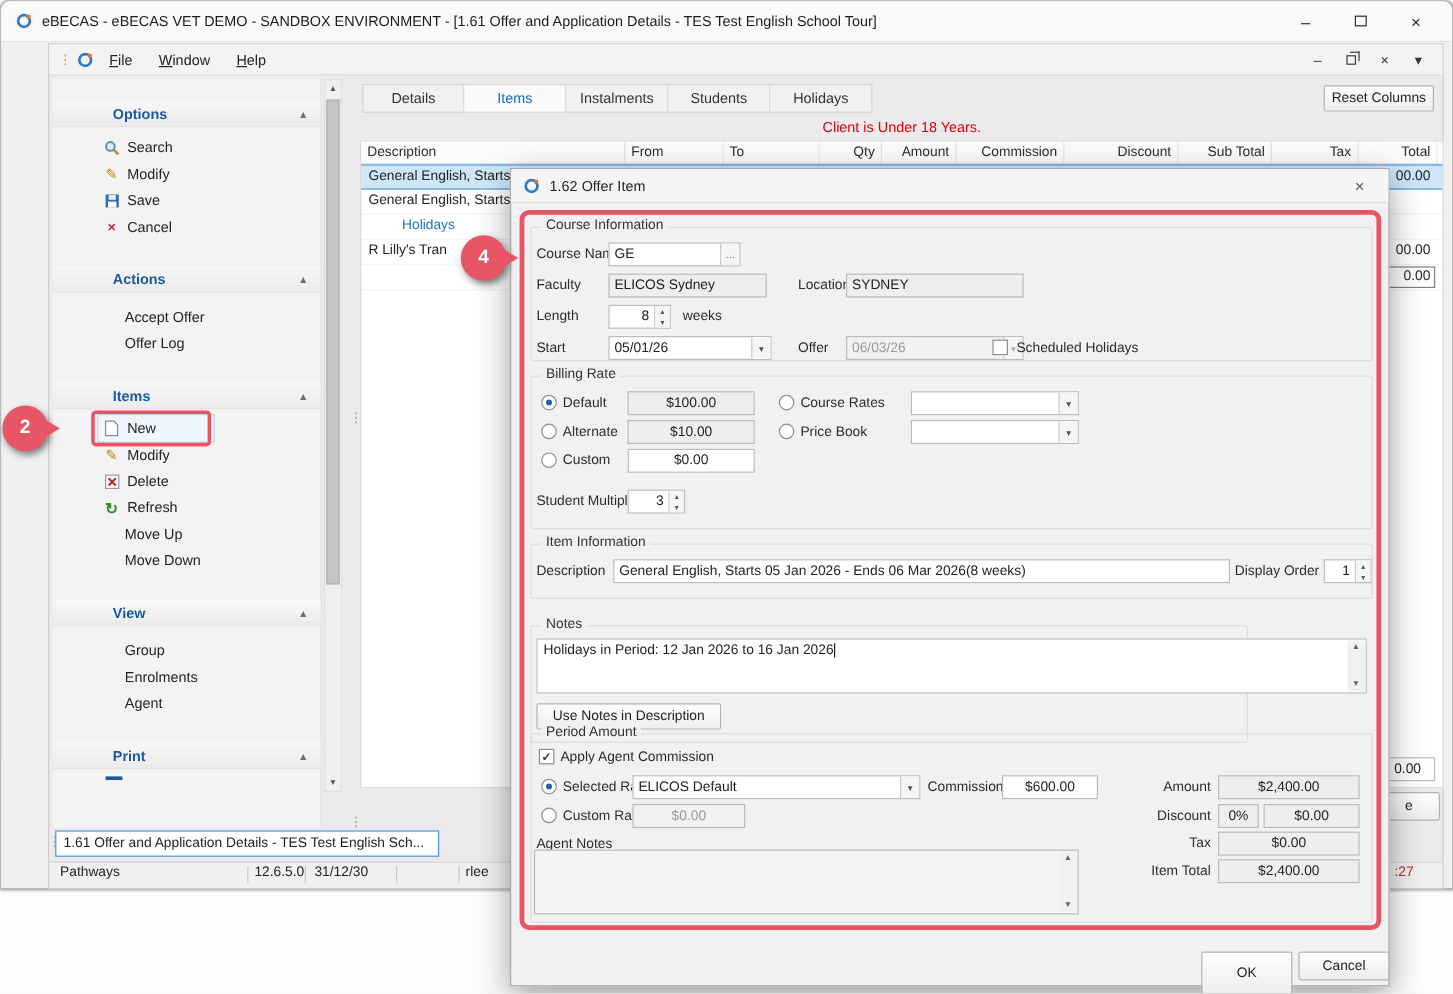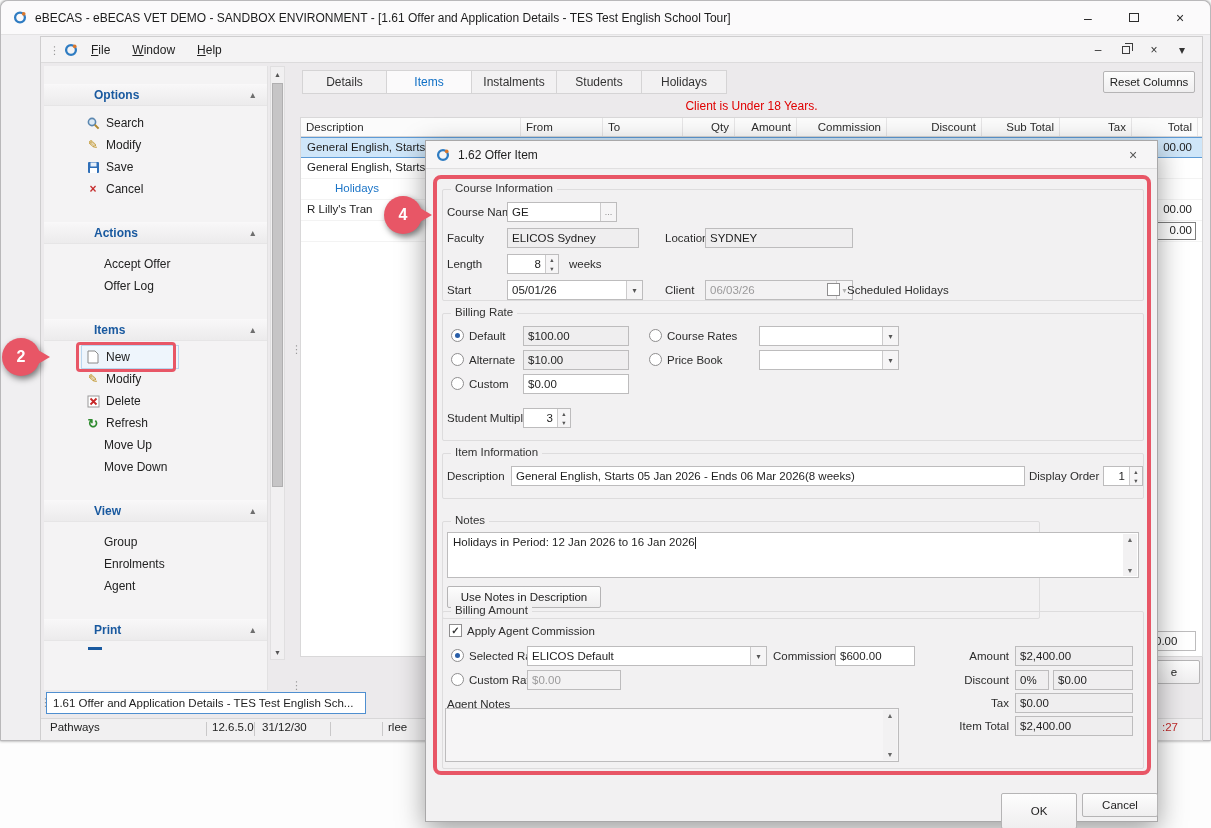--- a/index.html
+++ b/index.html
@@ -71,21 +71,21 @@
   .trow .desc.link { left:34px; color:#1b74c7; }
   .trow .tot { position:absolute; right:10px; top:3px; width:66px; text-align:right; }
   .trow .totbox { position:absolute; right:6px; top:1px; width:46px; height:18px; background:#fff;
                   border:1px solid #7f7f7f; text-align:right; padding:1px 3px 0 0; }
 
   
   .lbl { position:absolute; height:20px; display:flex; align-items:center; font-size:11.5px; color:#2c2c2c; white-space:nowrap; }
   .fld { position:absolute; height:20px; background:#fff; border:1px solid #bdbcbd; display:flex;
          align-items:center; padding:0 4px; font-size:11.5px; color:#1e1e1e; }
   .fld.ro { background:#efeeef; }
-  .fld.r { justify-content:flex-start; }
+  .fld.r { justify-content:center; }
   .fld.dis { background:#f3f2f3; color:#9b9a9b; }
   .fld.combo { padding-right:20px; }
   .carrow { position:absolute; right:0; top:0; bottom:0; width:16px; border-left:1px solid #cccbcc;
             background:#f6f5f6; display:flex; align-items:center; justify-content:center; font-size:8px; color:#555; }
   .fld.dis .carrow { color:#b0b0b0; }
   .fld.spin { padding-right:17px; justify-content:flex-end; }
   .sarr { position:absolute; right:0; top:0; bottom:0; width:13px; border-left:1px solid #cccbcc;
           display:flex; flex-direction:column; }
   .sarr span { flex:1; display:flex; align-items:center; justify-content:center; font-size:6.5px; color:#555; background:#f6f5f6; }
   .radio { position:absolute; width:13px; height:13px; border:1px solid #8f8e8f; border-radius:50%; background:#fff; }
@@ -383,21 +383,21 @@
           <span>▴</span>
           <span>▾</span>
         </span>
     </div>
     <span class="lbl" style="left:126px;top:64px">weeks</span>
     <span class="lbl" style="left:4px;top:90px">Start</span>
     <div class="fld combo" style="left:64px;top:90px;width:136px">
       <span>05/01/26</span>
       <span class="carrow">▾</span>
     </div>
-    <span class="lbl" style="left:222px;top:90px">Client</span>
+    <span class="lbl" style="left:222px;top:90px">Offer</span>
     <div class="fld combo dis" style="left:262px;top:90px;width:148px">
       <span>06/03/26</span>
       <span class="carrow">▾</span>
     </div>
     <span class="chk" style="left:384px;top:93px"></span>
     <span class="lbl" style="left:404px;top:90px">Scheduled Holidays</span>
   </div>
 
   <div class="grp" style="left:16px;top:172px;width:702px;height:128px">
     <span class="lg">Billing Rate</span>
@@ -460,21 +460,21 @@
       <span>Holidays in Period: 12 Jan 2026 to 16 Jan 2026</span><span class="cursor"></span>
       <span class="sb">
           <span>▲</span>
           <span>▼</span>
         </span>
     </div>
     <div class="btn" style="position:absolute;left:4px;top:64px;width:154px;height:22px">Use Notes in Description</div>
   </div>
 
   <div class="grp" style="left:16px;top:470px;width:702px;height:158px">
-    <span class="lg">Billing Amount</span>
+    <span class="lg">Period Amount</span>
     <span class="chk" style="left:6px;top:12px">
         <span>✓</span>
       </span>
     <span class="lbl" style="left:24px;top:9px">Apply Agent Commission</span>
     <span class="radio on" style="left:8px;top:37px"></span>
     <span class="lbl" style="left:26px;top:34px">Selected Rate</span>
     <div class="fld combo" style="left:84px;top:34px;width:240px">
       <span>ELICOS Default</span>
       <span class="carrow">▾</span>
     </div>

